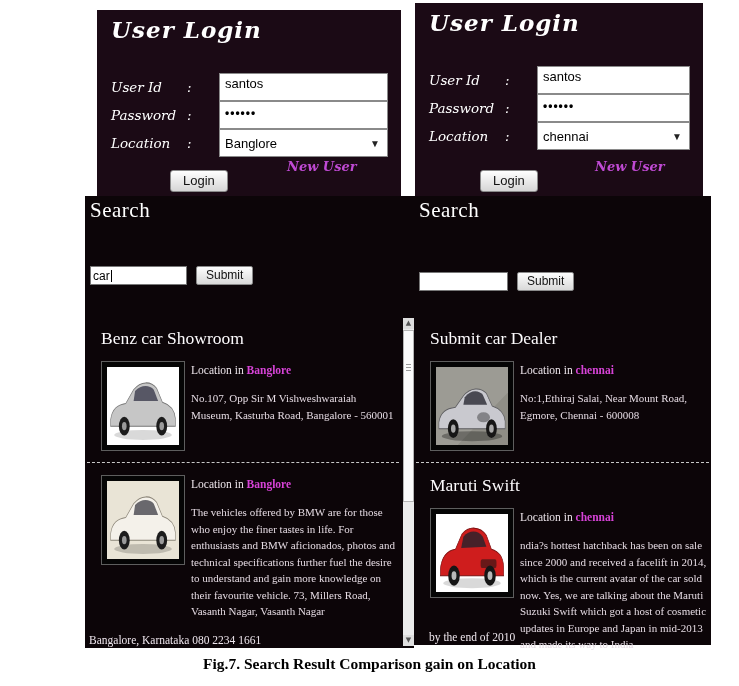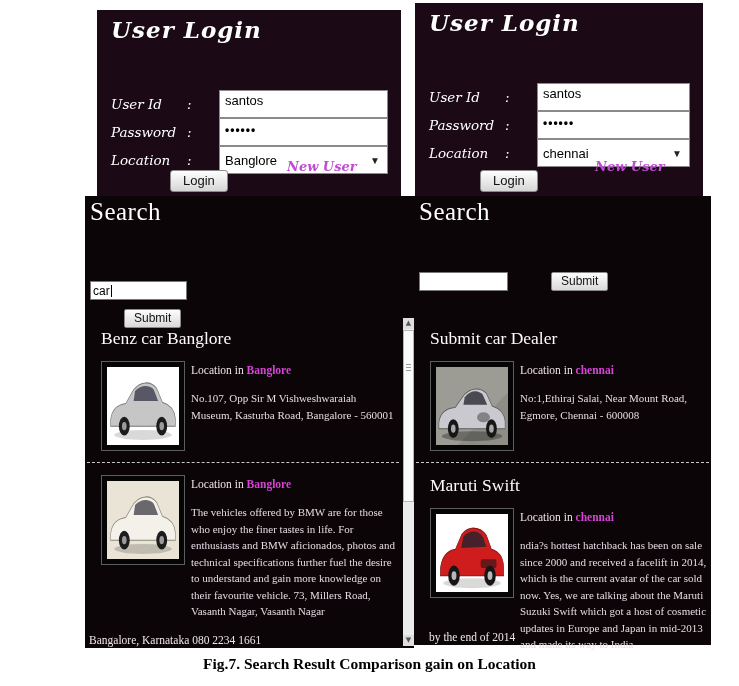--- a/index.html
+++ b/index.html
@@ -6,21 +6,21 @@
   body { background:#ffffff; }
   .page { position:relative; width:739px; height:686px; background:#ffffff;
           font-family:"DejaVu Serif", serif; overflow:hidden; }
 
   
   .login-panel { position:absolute; background:#1b0a15; color:#fff; }
   #login-left  { left:97px;  top:10px; width:304px; height:186px; }
   #login-right { left:415px; top:3px;  width:288px; height:193px; }
   .login-title { font-style:italic; font-weight:600; font-size:23px;
                  padding:6px 0 0 14px; letter-spacing:1px; }
-  .form-rows { position:absolute; left:14px; right:13px; top:80px; }
+  .form-rows { position:absolute; left:14px; right:13px; top:63px; }
   .form-row  { display:flex; align-items:center; height:28px; }
   .form-label { flex:0 0 76px; font-style:italic; font-size:13.5px; }
   .form-colon { flex:0 0 32px; font-style:italic; font-size:13.5px; }
   .tb { flex:1; height:28px; background:#fff; border:1px solid #8a8a8a;
         color:#000; font-family:"Liberation Sans", sans-serif; font-size:13px;
         padding:2px 5px; overflow:hidden; white-space:nowrap; }
   .pw { font-weight:bold; font-size:12px; letter-spacing:1px; padding-top:4px; }
   .sel { display:flex; justify-content:space-between; align-items:center; }
   .sel-arrow { font-size:10px; color:#222; padding-right:2px; }
   .login-bottom { position:absolute; left:0; right:0; bottom:4px; height:22px; }
@@ -30,33 +30,33 @@
   .login-btn-l { position:absolute; left:73px; bottom:0; }
   .login-btn-r { position:absolute; left:65px; bottom:0; }
   .new-user { position:absolute; bottom:18px; font-style:italic; font-weight:bold;
               font-size:13px; color:#c04ad4; }
   .new-user-l { left:190px; } .new-user-r { left:180px; }
 
   
   .search-panel { position:absolute; background:#0c0508; color:#fff; }
   #search-left  { left:85px;  top:196px; width:329px; height:452px; }
   #search-right { left:414px; top:196px; width:297px; height:449px; }
-  .search-heading { font-family:"Liberation Serif", serif; font-size:25px;
+  .search-heading { font-family:"Liberation Serif", serif; font-size:21px;
                     padding:2px 0 0 5px; letter-spacing:0.5px; }
   .search-row { position:absolute; left:5px; display:flex; gap:9px; align-items:flex-start; }
-  #search-left  .search-row { top:85px;flex-direction:column; }
+  #search-left  .search-row { top:70px; }
   #search-right .search-row { top:76px; }
   .search-input { width:97px; height:19px; background:#fff; border:1px solid #777;
                   color:#000; font-family:"Liberation Sans", sans-serif; font-size:12px;
                   padding:1px 2px; display:flex; align-items:center; }
   #search-right .search-input { width:89px; }
   .caret { display:inline-block; width:1px; height:12px; background:#000; margin-left:1px; }
   .submit-btn { background:linear-gradient(#fdfdfd,#d9d9d9); border:1px solid #8a8a8a;
                 border-radius:2px; color:#111; font-family:"Liberation Sans", sans-serif;
-                font-size:12px; padding:1px 9px 2px;margin-left:34px; }
+                font-size:12px; padding:1px 9px 2px; }
   .results { position:absolute; left:0; right:0; top:120px; bottom:0;
              font-family:"Liberation Serif", serif; }
   #search-left .results { right:13px; }
   .result { padding:12px 4px 0 16px; }
   .r-fixed { height:139px; }
   .result-title { font-size:17.5px; font-weight:500; margin:0 0 12px 0; color:#fdfbfd; }
   .result-body { display:flex; gap:6px; }
   .photo-frame { flex:0 0 auto; width:84px; height:90px; background:#050505;
                  border:1px solid #5e5e5e; padding:5px; }
   .photo { width:100%; height:100%; display:block; }
@@ -152,21 +152,21 @@
     <div class="search-row">
       <div class="search-input">
         <span>car</span>
         <span class="caret"></span>
       </div>
       <span class="submit-btn">Submit</span>
     </div>
 
     <div class="results">
       <div class="result r-fixed">
-        <div class="result-title">Benz car Banglore</div>
+        <div class="result-title">Benz car Showroom</div>
         <div class="result-body">
           <div class="photo-frame">
             <svg class="photo" viewBox="0 0 100 62" preserveAspectRatio="none">
               <rect x="0" y="0" width="100" height="62" fill="#ffffff"></rect>
               <ellipse cx="50" cy="54" rx="40" ry="4" fill="rgba(0,0,0,0.15)"></ellipse>
               <path d="M5 42 C7 33 15 30 26 29 L37 18 C47 11 61 11 69 17 L77 28 C88 30 94 34 95 41 L95 47 L5 47 Z" stroke="#777" stroke-width="0.8" fill="#c6c6c6"></path>
               <path d="M39 19 C47 14 59 14 65 18 L71 27 L37 27 Z" fill="rgba(40,40,60,0.7)"></path>
               <circle cx="24" cy="47" r="7.5" fill="#1c1c1c"></circle>
                 <circle cx="24" cy="47" r="3.2" fill="#9a9a9a"></circle>
               <circle cx="76" cy="47" r="7.5" fill="#1c1c1c"></circle>
@@ -268,18 +268,18 @@
             </svg>
           </div>
           <div class="result-text">
             <div class="loc-line"><span>Location in </span><span class="loc-link">chennai</span></div>
             <div>ndia?s hottest hatchback has been on sale since 2000 and received a facelift in 2014, which is the current avatar of the car sold now. Yes, we are talking about the Maruti Suzuki Swift which got a host of cosmetic updates in Europe and Japan in mid-2013 and made its way to India</div>
           </div>
         </div>
       </div>
     </div>
 
-    <div class="panel-footer">by the end of 2014</div>
+    <div class="panel-footer">by the end of 2010</div>
   </div>
 
   <div class="caption">Fig.7. Search Result Comparison gain on Location</div>
 
 </div>
 
 </body></html>

